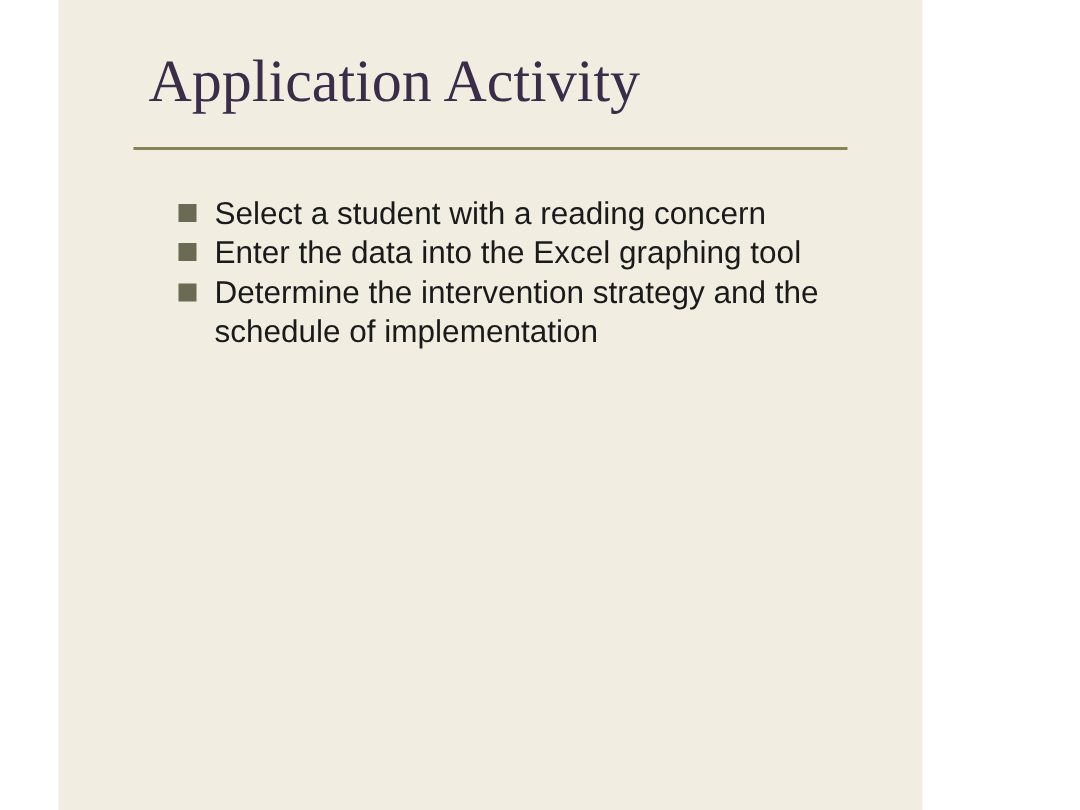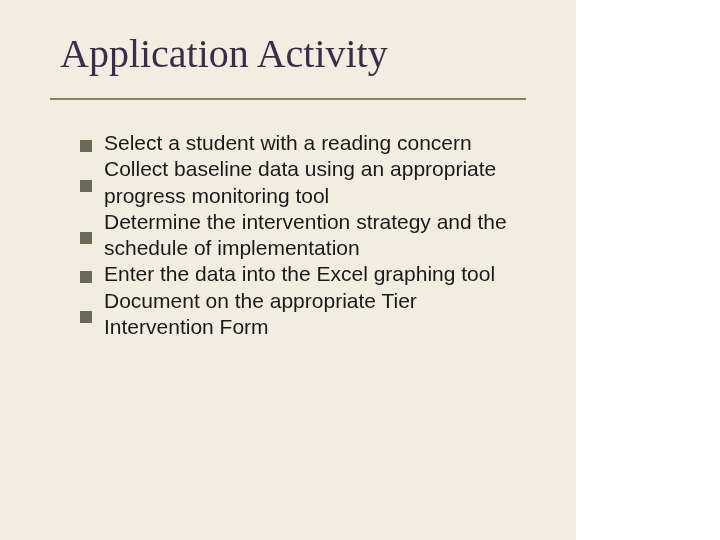--- a/index.html
+++ b/index.html
@@ -10,20 +10,21 @@
     background: #ffffff;
     font-family: Arial, Helvetica, sans-serif;
     overflow: hidden;
   }
   .slide {
     width: 576px;
     height: 540px;
     background: #f2ede1;
     position: relative;
     box-sizing: border-box;
+    margin-left: 39px;
   }
   .title {
     position: absolute;
     left: 60px;
     top: 30px;
     font-family: "Times New Roman", Times, serif;
     font-size: 40px;
     color: #3a2d4a;
     font-weight: normal;
   }
@@ -36,21 +37,21 @@
     background: #8a8257;
   }
   .list {
     position: absolute;
     left: 80px;
     top: 130px;
     right: 60px;
   }
   .item {
     display: flex;
-    align-items: center;
+    align-items: flex-start;
     margin: 0;
     line-height: 1.25;
   }
   .bullet {
     width: 12px;
     height: 12px;
     background: #6b6b55;
     flex: 0 0 12px;
     margin-top: 6px;
     margin-right: 12px;
@@ -67,28 +68,20 @@
 <div class="slide">
   <div class="title">Application Activity</div>
   <div class="underline"></div>
   <div class="list">
     <div class="item">
       <div class="bullet"></div>
       <div class="text">Select a student with a reading concern</div>
     </div>
     <div class="item">
       <div class="bullet"></div>
-      <div class="text">Collect baseline data using an appropriate progress monitoring tool</div>
+      <div class="text">Enter the data into the Excel graphing tool</div>
     </div>
     <div class="item">
       <div class="bullet"></div>
       <div class="text">Determine the intervention strategy and the  schedule of implementation</div>
     </div>
-    <div class="item">
-      <div class="bullet"></div>
-      <div class="text">Enter the data into the Excel graphing tool</div>
-    </div>
-    <div class="item">
-      <div class="bullet"></div>
-      <div class="text">Document on the appropriate Tier Intervention Form</div>
-    </div>
   </div>
 </div>
 
 </body></html>

